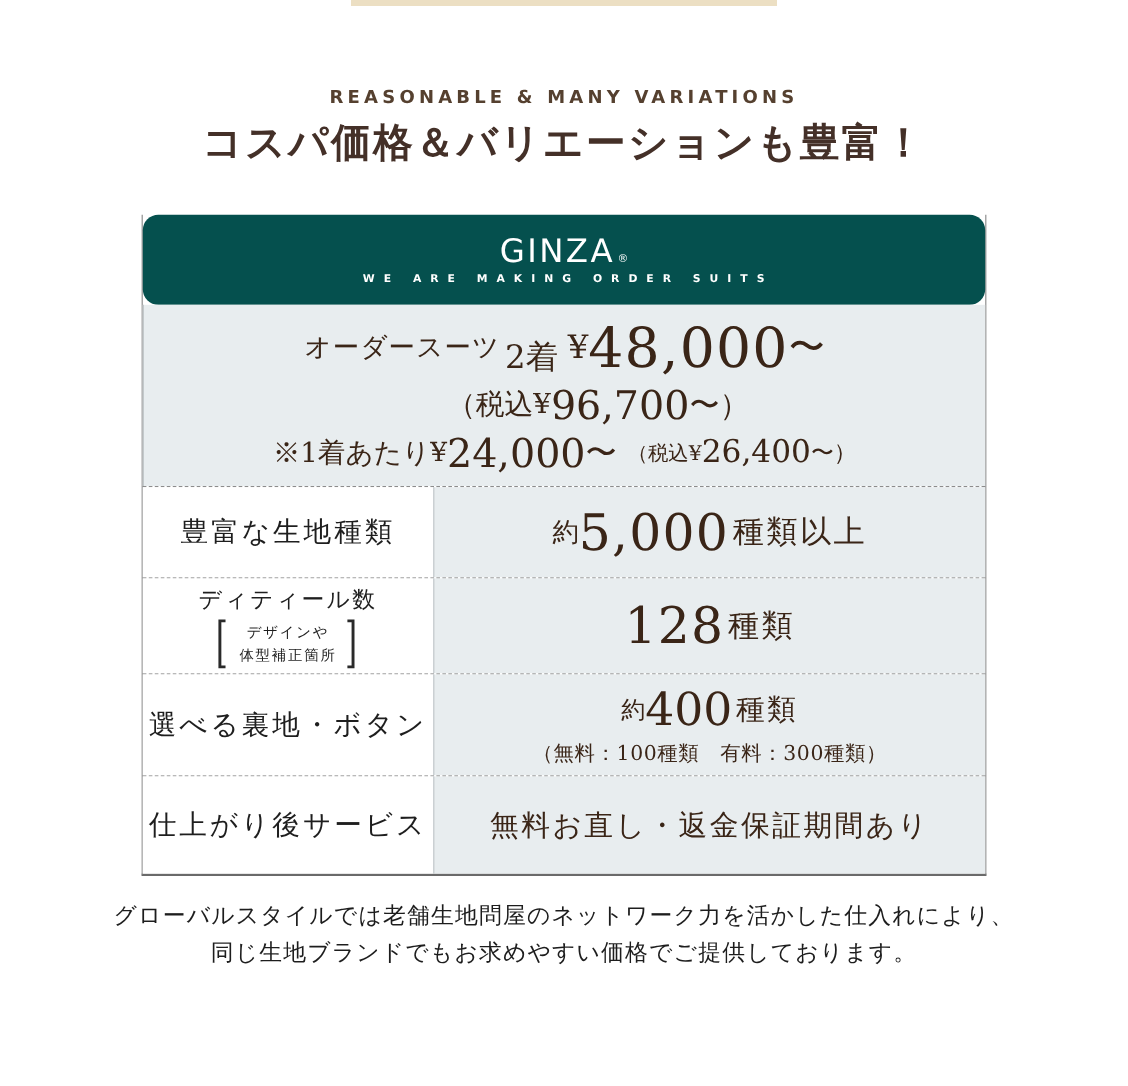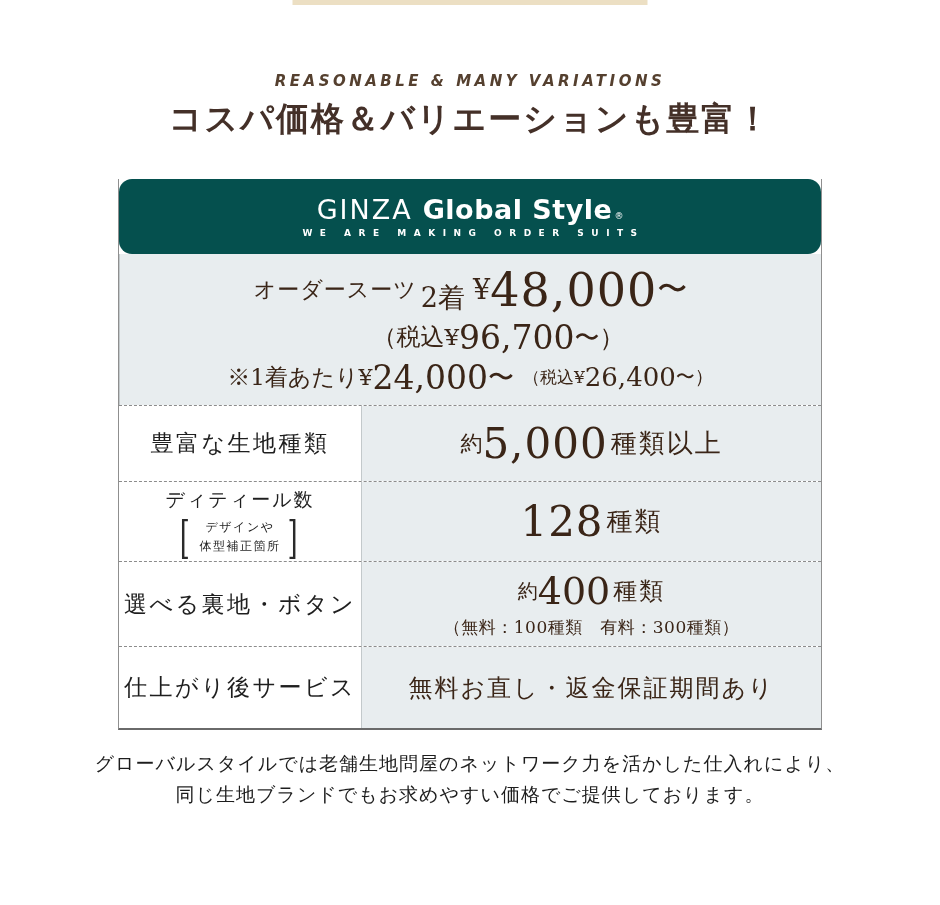--- a/index.html
+++ b/index.html
@@ -4,21 +4,21 @@
 <style>
   * { margin:0; padding:0; box-sizing:border-box; }
   html,body { width:940px; height:905px; background:#ffffff; overflow:hidden; }
   body { font-family:"DejaVu Serif","Liberation Serif",serif; position:relative; }
 
   .top-bar { position:absolute; top:0; left:50%; transform:translateX(-50%);
              width:355px; height:5px; background:#ecdfc3; }
 
   .eyebrow { padding-top:72px; text-align:center;
              font-family:"DejaVu Sans","Liberation Sans",sans-serif;
-             font-size:15px; font-weight:bold; letter-spacing:3.5px; color:#55402f;font-style:italic; }
+             font-size:15px; font-weight:bold; letter-spacing:3.5px; color:#55402f; }
 
   .main-title { margin-top:7px; text-align:center; font-size:33px; font-weight:600;
                 letter-spacing:2px; color:#443028; }
 
   .info-table { width:704px; margin:37px auto 0;
                 border-left:1px solid #8f8f8f; border-right:1px solid #8f8f8f;
                 border-bottom:2px solid #6a6a6a; }
 
   .table-header { height:75px; background:#05504e; color:#ffffff;
                   display:flex; flex-direction:column; align-items:center; justify-content:center;
@@ -83,21 +83,20 @@
 <div class="top-bar"></div>
 
 <div class="eyebrow">REASONABLE &amp; MANY VARIATIONS</div>
 <h1 class="main-title">コスパ価格＆バリエーションも豊富！</h1>
 
 <div class="info-table">
 
   <div class="table-header">
     <div class="logo-line">
       <span class="logo-ginza">GINZA</span>
-      <span class="logo-global">Global Style</span>
       <span class="logo-reg">®</span>
     </div>
     <div class="logo-tagline">WE ARE MAKING ORDER SUITS</div>
   </div>
 
   <div class="row r1">
     <div class="cell-value">
       <div class="bl">
         <span class="pl-prefix">オーダースーツ</span>
         <span class="pl-count">2着</span>

